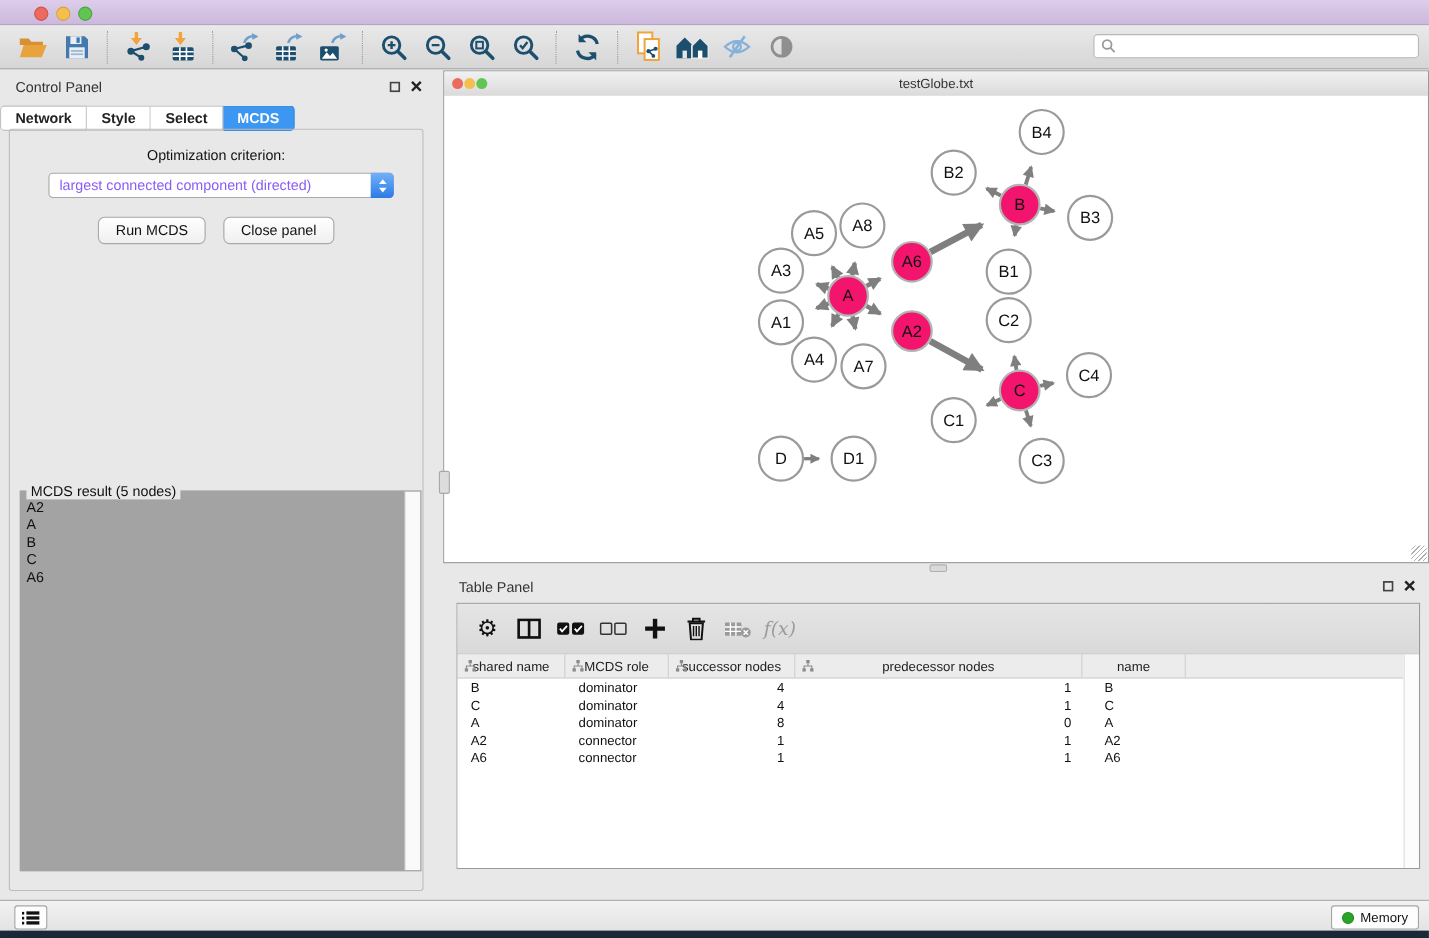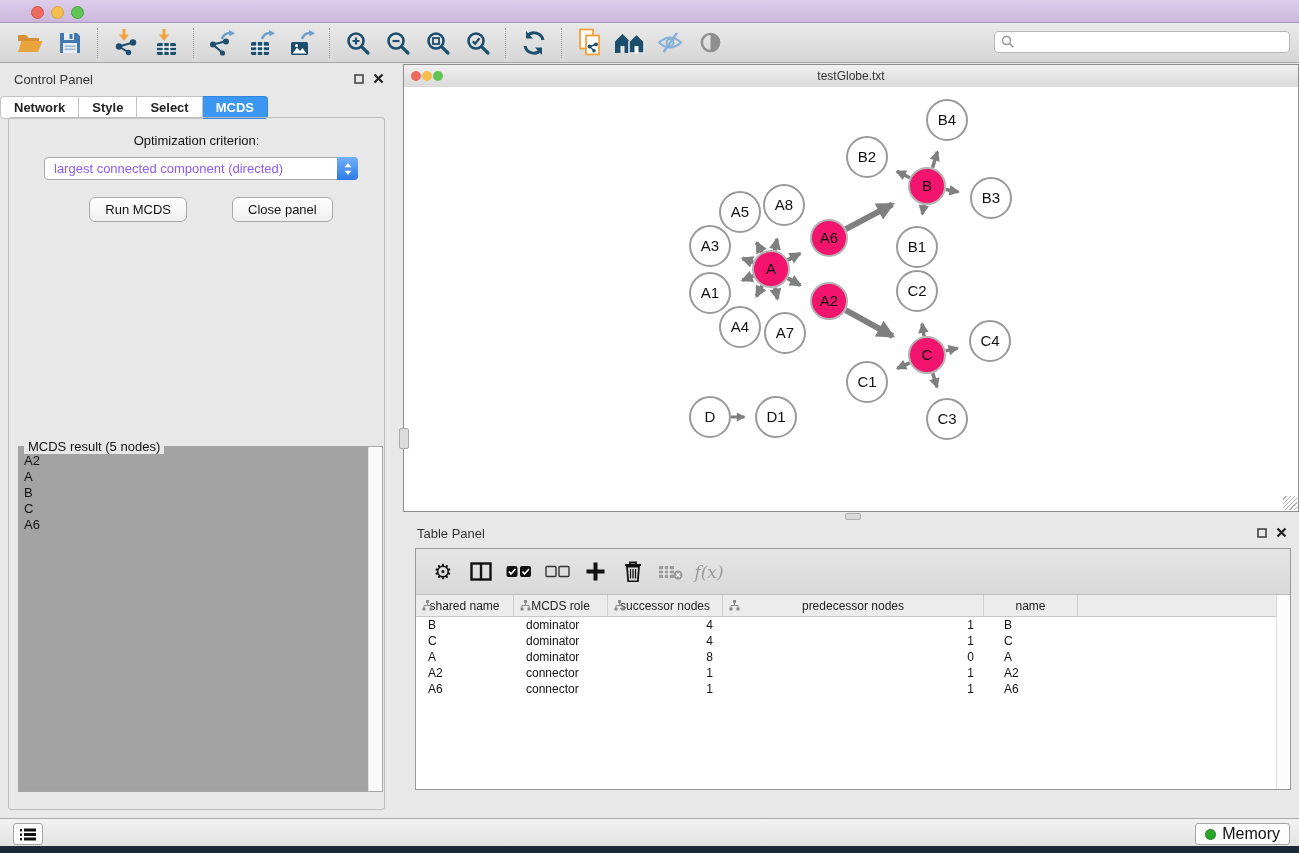--- a/index.html
+++ b/index.html
@@ -36,21 +36,21 @@
   .cp-content{position:absolute;left:8px;right:7px;top:54px;bottom:8px;
     border:1px solid #bdbdbd;border-radius:3px;}
   .opt-label{position:absolute;left:0;right:0;top:15px;text-align:center;font-size:13px;color:#111;}
   .dropdown{position:absolute;left:35px;top:39px;width:314px;height:23px;background:#fff;
     border:1px solid #a9a9a9;border-radius:4px;box-sizing:border-box;}
   .dropdown .val{position:absolute;left:9px;top:3px;font-size:13px;color:#8b5cf6;}
   .dropdown .spin{position:absolute;right:-1px;top:-1px;width:21px;height:23px;border-radius:0 4px 4px 0;
     background:linear-gradient(#71b1f8,#2c7ae7);display:flex;align-items:center;justify-content:center;}
   .btnrow{position:absolute;left:0;right:0;top:79px;display:flex;justify-content:center;gap:16px;}
   .btn{height:23px;border:1px solid #a9a9a9;border-radius:6px;background:linear-gradient(#fff,#efefef);
-    font-size:13px;padding:0 15px;display:flex;align-items:center;color:#111;margin-left:29px;}
+    font-size:13px;padding:0 15px;display:flex;align-items:center;color:#111;}
   .mcds-field{position:absolute;left:9px;top:328px;width:363px;height:344px;
     border:1px solid #a5a5a5;background:#a3a3a3;}
   .mcds-legend{position:absolute;left:5px;top:-8px;background:#e8e8e8;padding:0 4px;font-size:13px;color:#111;}
   .mcds-list{position:absolute;left:1px;top:6px;right:14px;bottom:1px;overflow:hidden;}
   .mcds-item{font-size:13px;line-height:16px;padding-left:4px;color:#111;}
   .vscroll{position:absolute;right:0;top:0;bottom:0;width:13px;background:#fafafa;border-left:1px solid #e2e2e2;}
   
   .netwin{position:absolute;left:403px;top:64px;width:896px;height:448px;
     border:1px solid #8e8e8e;background:#fff;box-sizing:border-box;}
   .net-titlebar{position:absolute;left:0;top:0;right:0;height:22px;
@@ -87,21 +87,21 @@
   .trow{display:flex;height:16px;align-items:center;}
   .td{font-size:12px;box-sizing:border-box;white-space:nowrap;color:#111;}
   .tp-scroll{position:absolute;right:0;top:46px;bottom:0;width:13px;background:#fcfcfc;border-left:1px solid #ddd;}
   .tp-tabs{position:absolute;left:0;right:0;top:270px;display:flex;justify-content:center;}
   
   .statusbar{position:absolute;left:0;top:818px;width:1299px;height:28px;
     background:linear-gradient(#f2f2f2,#e3e3e3);border-top:1px solid #ababab;box-sizing:border-box;}
   .list-btn{position:absolute;left:13px;top:4px;width:28px;height:20px;border:1px solid #a5a5a5;
     border-radius:3px;background:#fdfdfd;display:flex;align-items:center;justify-content:center;}
   .mem-btn{position:absolute;right:9px;top:4px;height:20px;border:1px solid #a5a5a5;border-radius:3px;
-    background:#fdfdfd;display:flex;align-items:center;gap:6px;padding:0 9px;font-size:16px;color:#111;}
+    background:#fdfdfd;display:flex;align-items:center;gap:6px;padding:0 9px;font-size:12px;color:#111;}
   .mem-dot{width:11px;height:11px;border-radius:50%;background:#28a428;border:1px solid #1d8a1d;box-sizing:border-box;}
   .desktop{position:absolute;left:0;bottom:0;width:1299px;height:7px;background:#1b2836;}
 </style>
 </head>
 <body>
 
 <div class="titlebar">
   <span class="tl red"></span>
   <span class="tl yellow"></span>
   <span class="tl green"></span>

